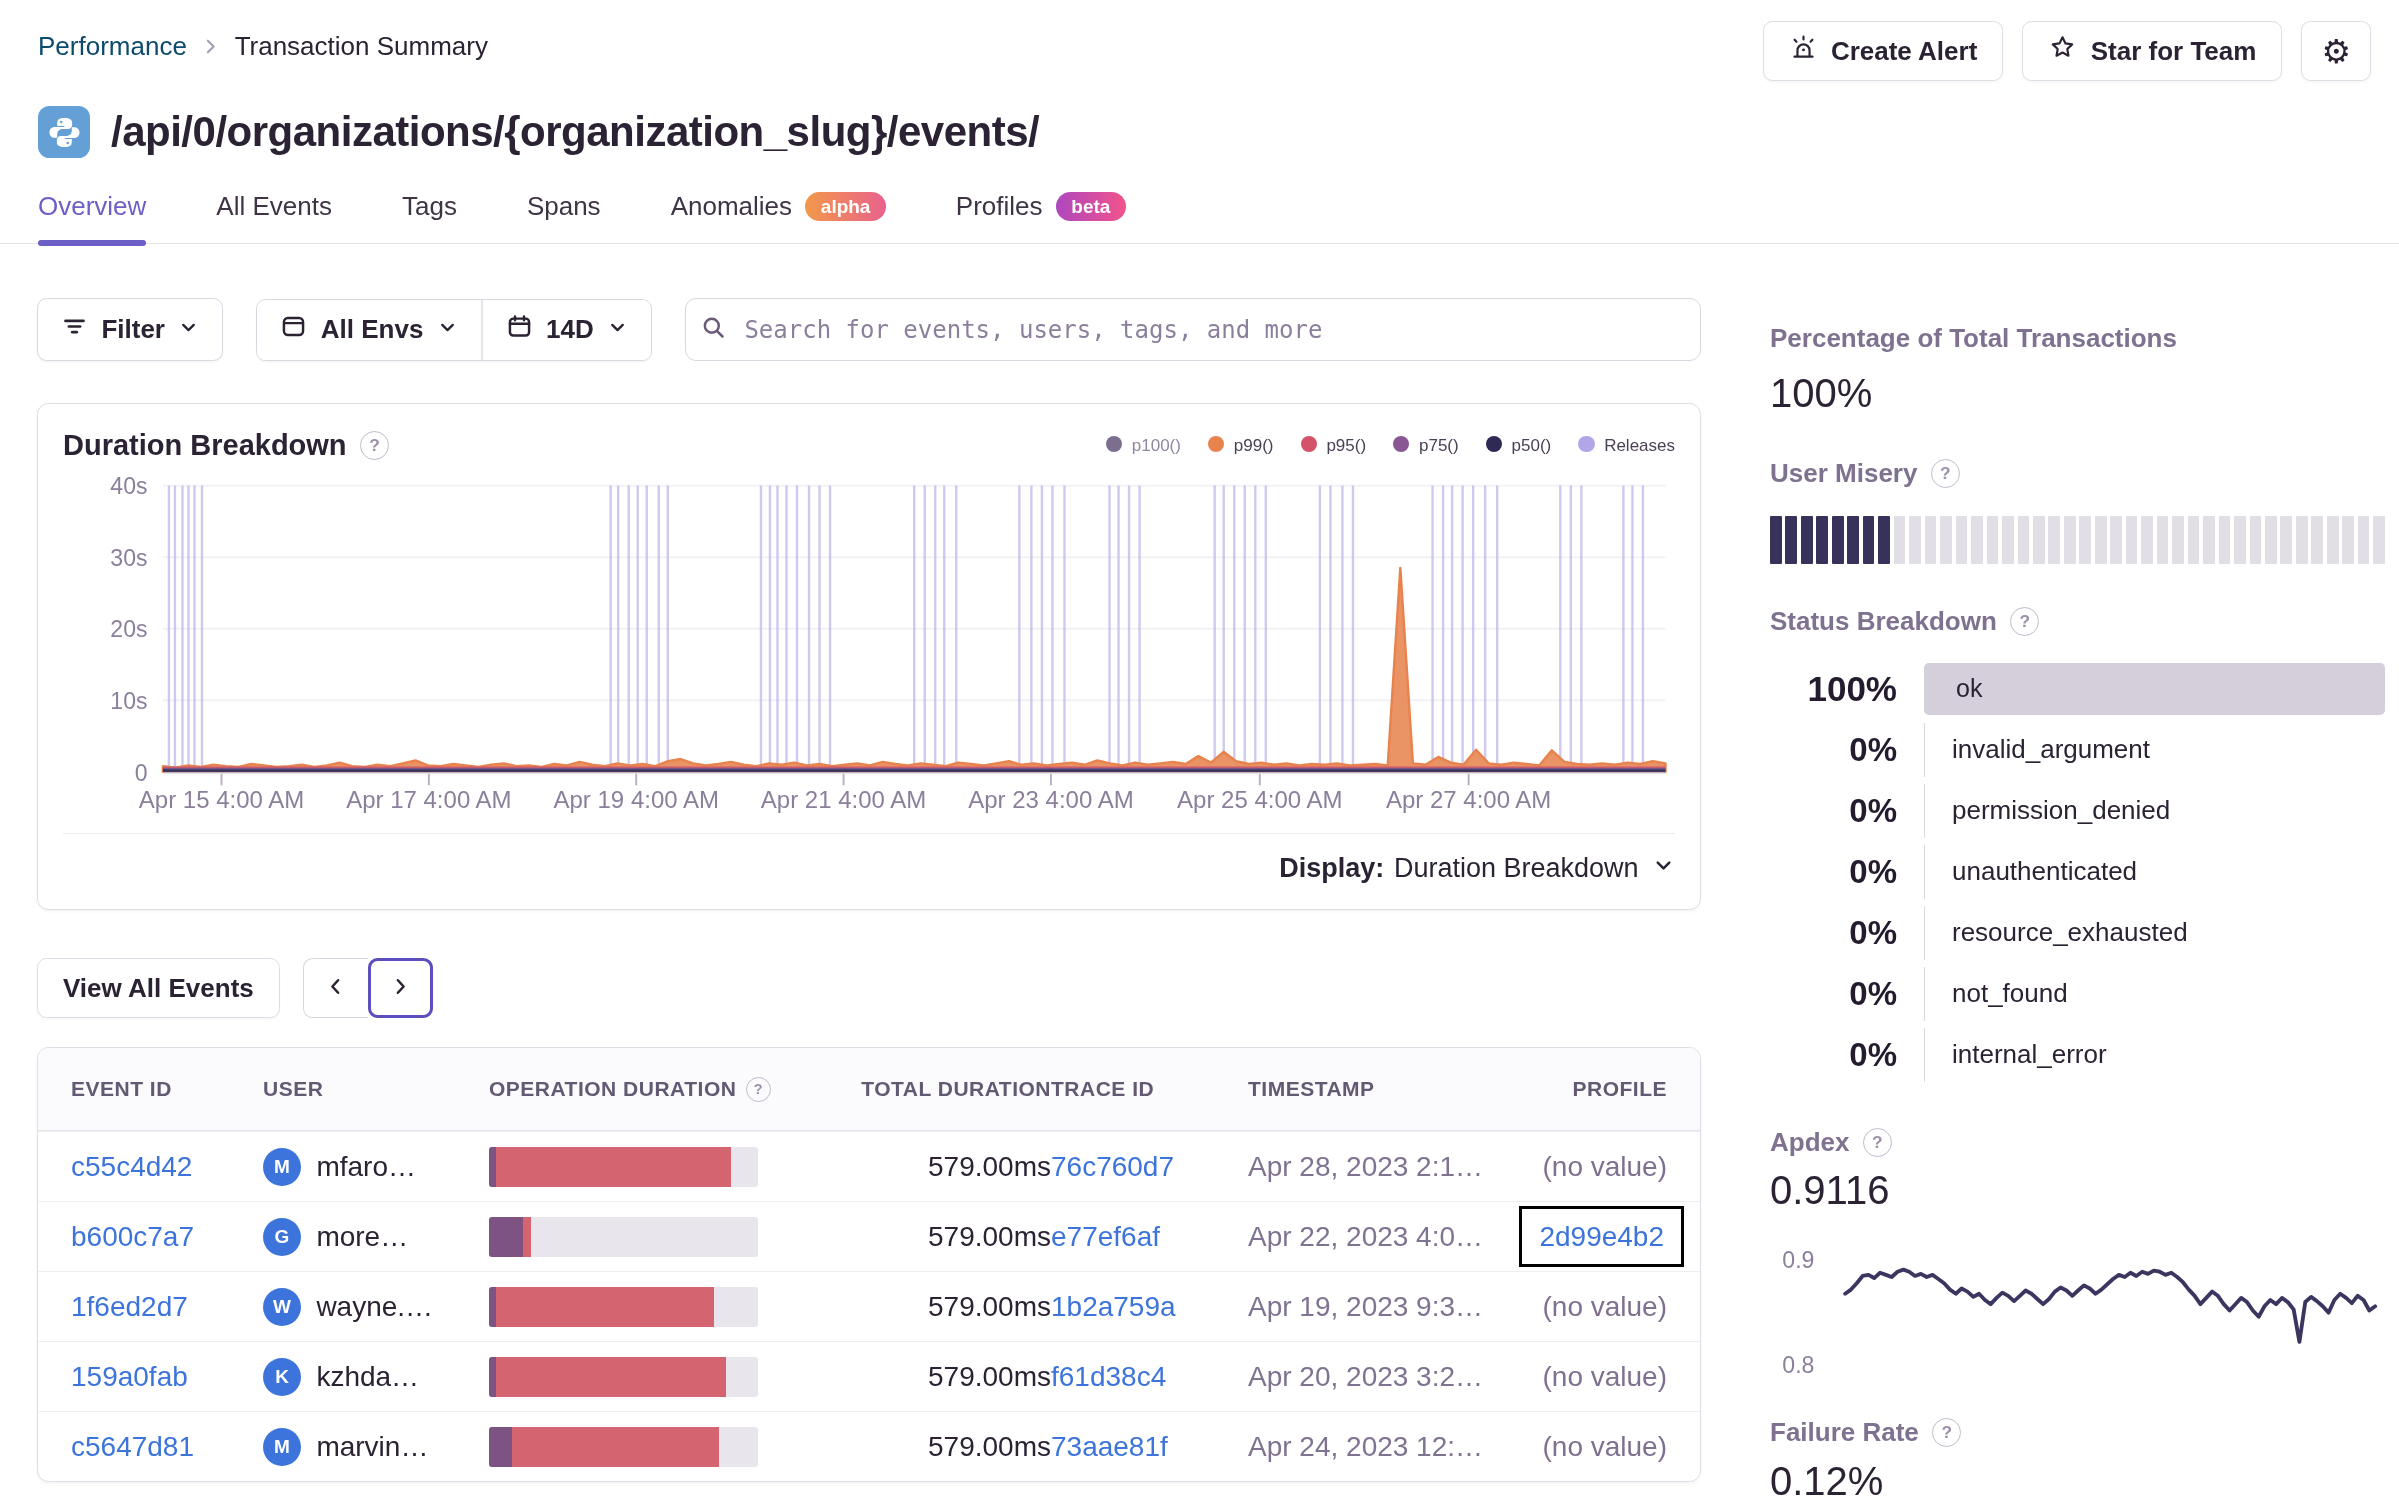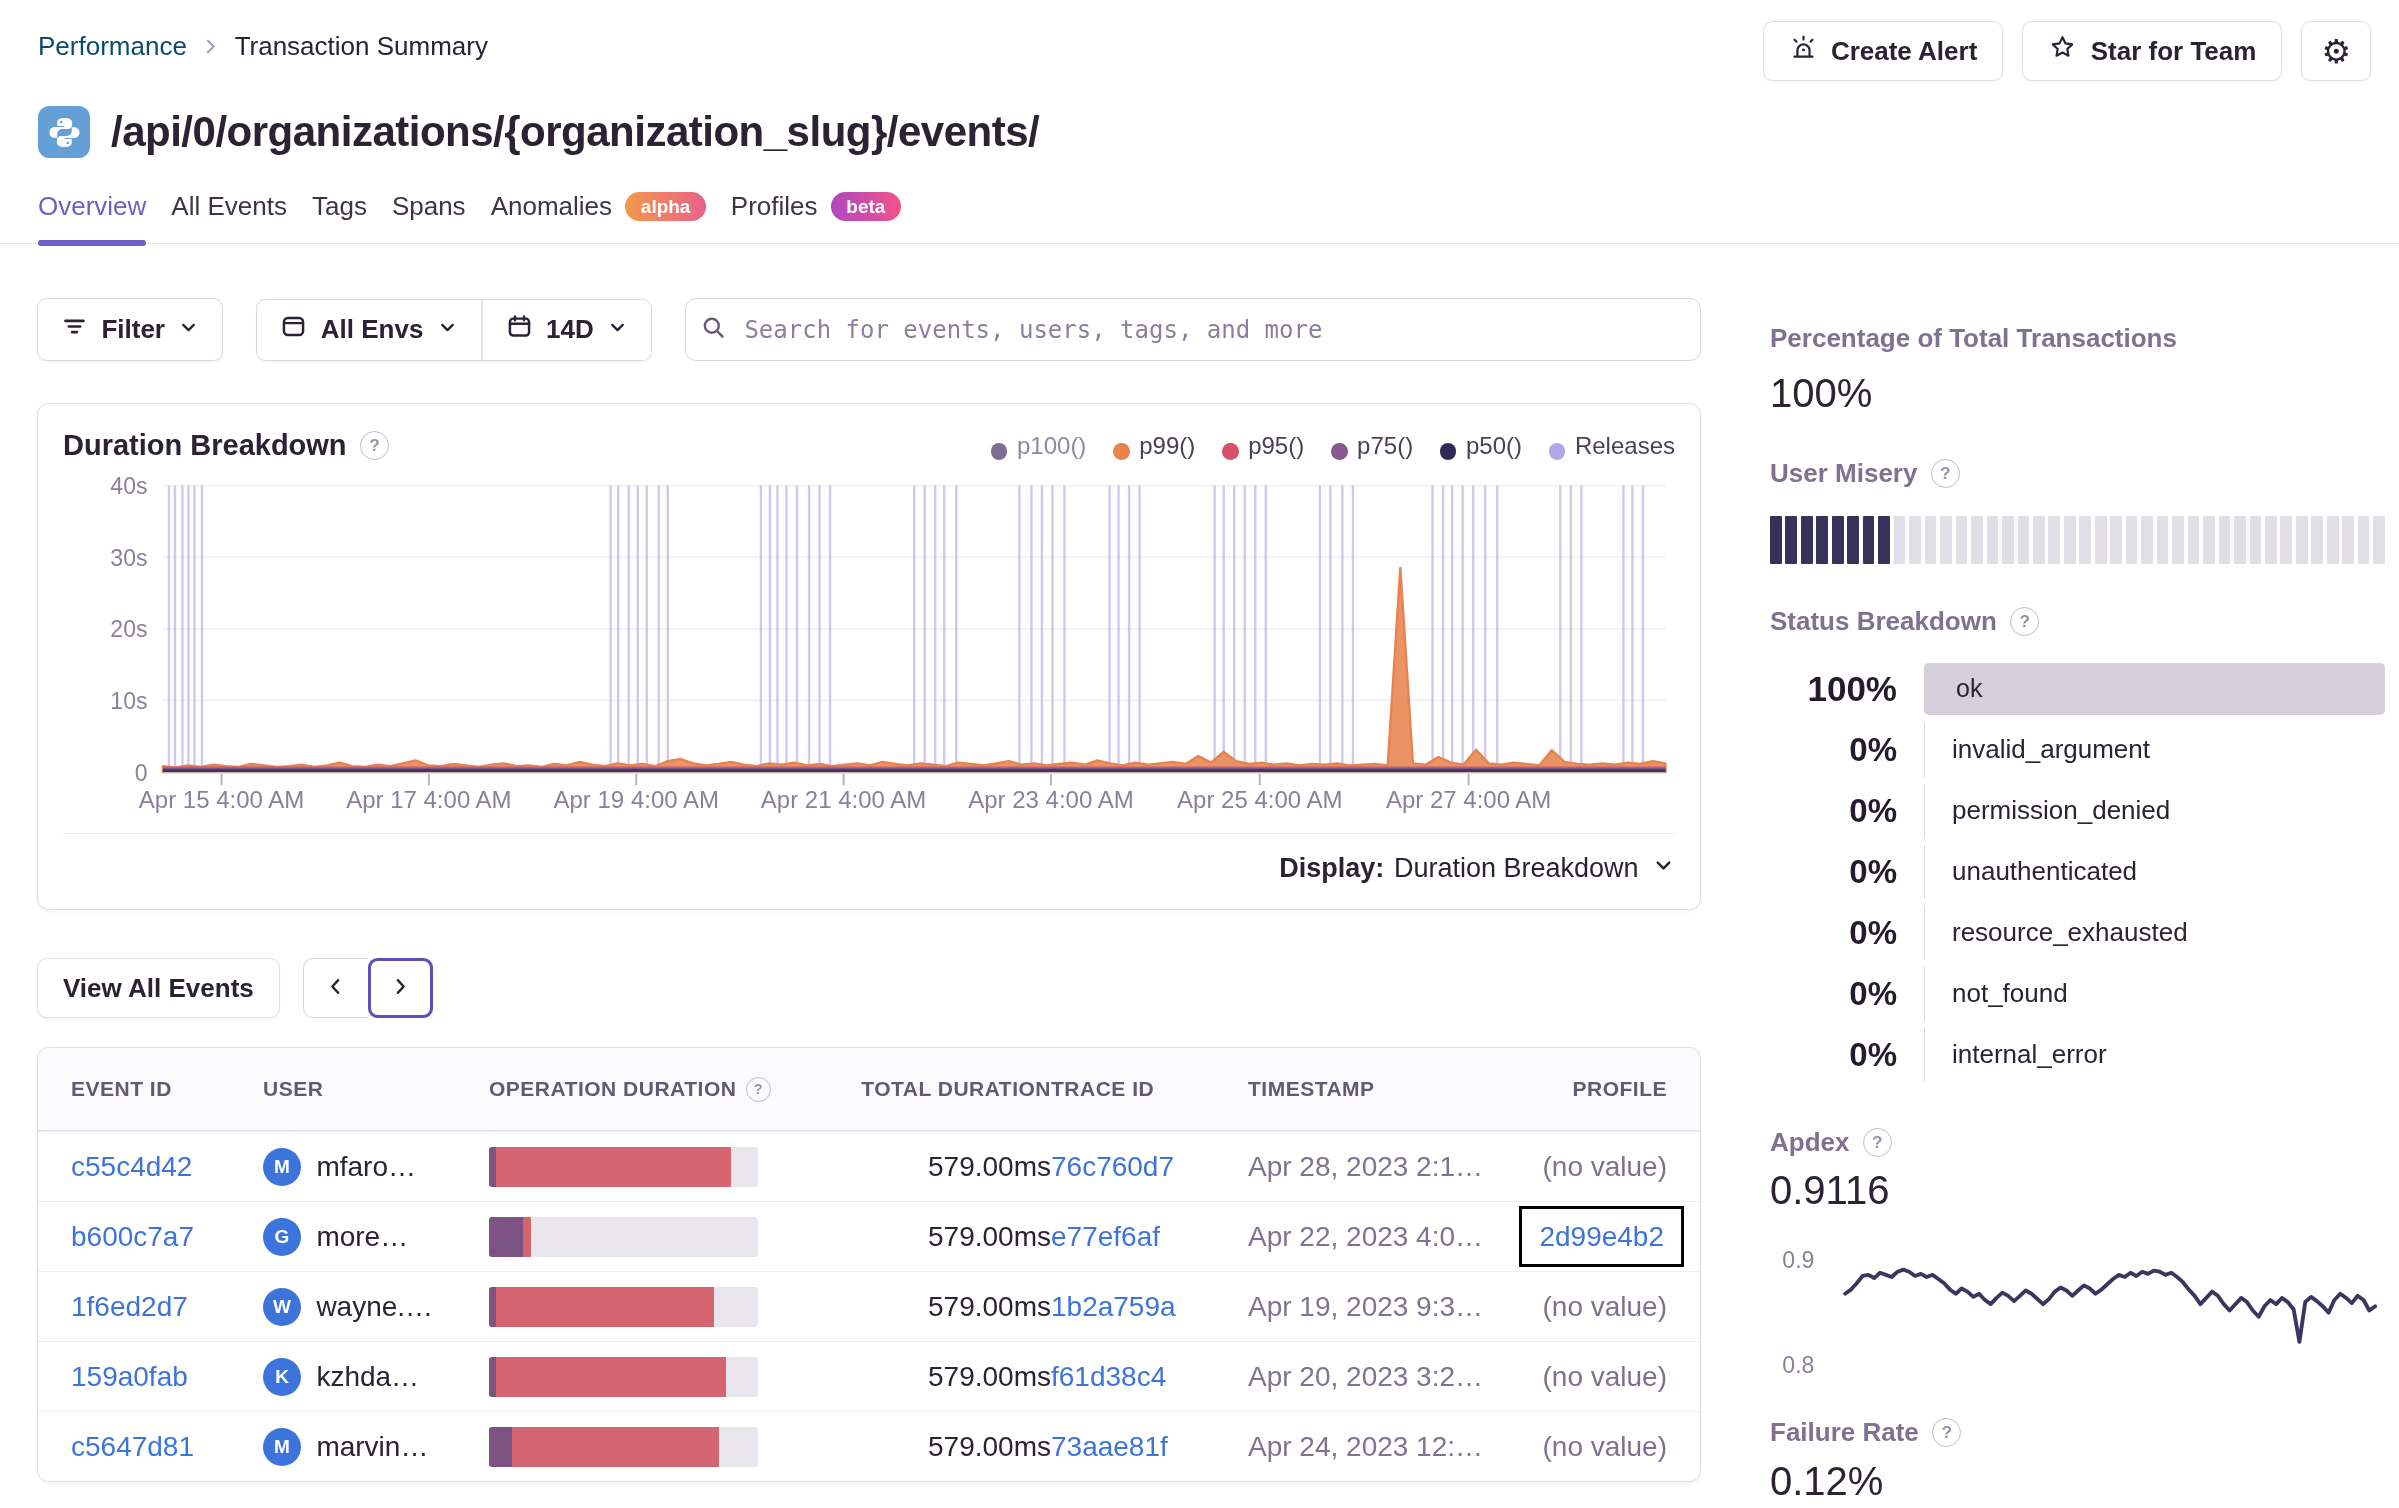--- a/index.html
+++ b/index.html
@@ -21,21 +21,21 @@
   .btn svg { flex:none; }
   .btn.icon-only { padding:0 19px; font-size:33px; font-weight:400; }
 
   
   .title-row { display:flex; align-items:center; gap:21px; padding:25px 38px 0 38px; }
   .py-tile { width:52px; height:52px; border-radius:11.5px; background:#64A0D6;
     display:flex; align-items:center; justify-content:center; flex:none; }
   .page-title { font-size:42px; font-weight:700; letter-spacing:-0.5px; color:#2B2233; }
 
   
-  .tabs { display:flex; gap:25px; padding:0 38px; margin-top:33px;
+  .tabs { display:flex; gap:70px; padding:0 38px; margin-top:33px;
     border-bottom:1.9px solid #E7E3EA; }
   .tab { display:flex; align-items:center; gap:13.4px; font-size:26px; color:#3E3446;
     padding-bottom:21px; cursor:pointer; position:relative; }
   .tab.active { color:#6C5FC7; }
   .tab.active::after { content:""; position:absolute; left:0; right:0; bottom:-2.9px;
     height:5.8px; border-radius:2.9px; background:#6C5FC7; }
   .badge { font-size:19px; font-weight:700; color:#fff; border-radius:960px;
     padding:4.8px 15.4px; line-height:1; }
   .badge.alpha { background:linear-gradient(90deg,#F2994A,#E9618C); }
   .badge.beta  { background:linear-gradient(90deg,#AE48BE,#F2538B); }
@@ -64,21 +64,21 @@
   .card { border:1.9px solid #E0DCE5; border-radius:11.5px; background:#fff;
     box-shadow:0 1.9px 2.9px rgba(43,34,51,.04); }
   .chart-card { margin-top:42px; padding:25px; }
   .chart-head { display:flex; align-items:center; }
   .chart-title { font-size:29px; font-weight:700; color:#2B2233; }
   .q-icon { width:29px; height:29px; border:1.9px solid #C4BACB; border-radius:50%;
     color:#9C90A8; font-size:17.3px; font-weight:700; display:inline-flex;
     align-items:center; justify-content:center; margin-left:13.4px; cursor:pointer; flex:none; }
   .q-icon::before { content:"?"; }
   .legend { display:flex; align-items:center; gap:27px; margin-left:auto; list-style:none; }
-  .legend-item { display:flex; align-items:flex-end; gap:9.6px; font-size:24px; color:#4A3F55; cursor:pointer; }
+  .legend-item { display:flex; align-items:flex-start; gap:9.6px; font-size:17px; color:#4A3F55; cursor:pointer; }
   .legend-item.muted { color:#9287A1; }
   .legend-dot { width:16.3px; height:16.3px; border-radius:50%; flex:none; }
   #duration-chart { display:block; margin-top:7.7px; }
   .display-row { border-top:1.9px solid #EDEAF1; margin-top:9.6px; padding-top:19px;
     display:flex; justify-content:flex-end; align-items:center; gap:9.6px; font-size:27px; }
   .display-label { font-weight:700; }
   .display-select { display:inline-flex; align-items:center; gap:13.4px; font-size:27px;
     background:none; border:none; cursor:pointer; color:#2B2233; font-family:inherit; }
 
   

